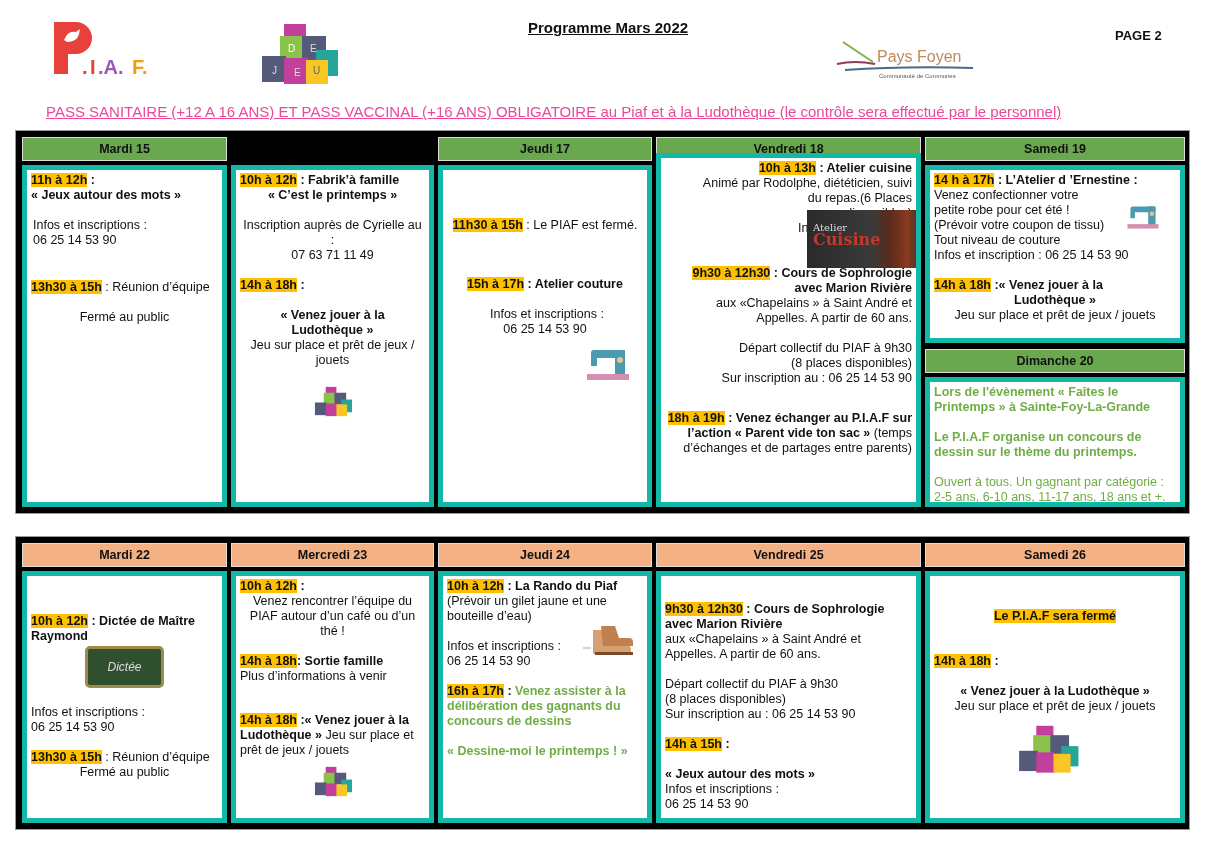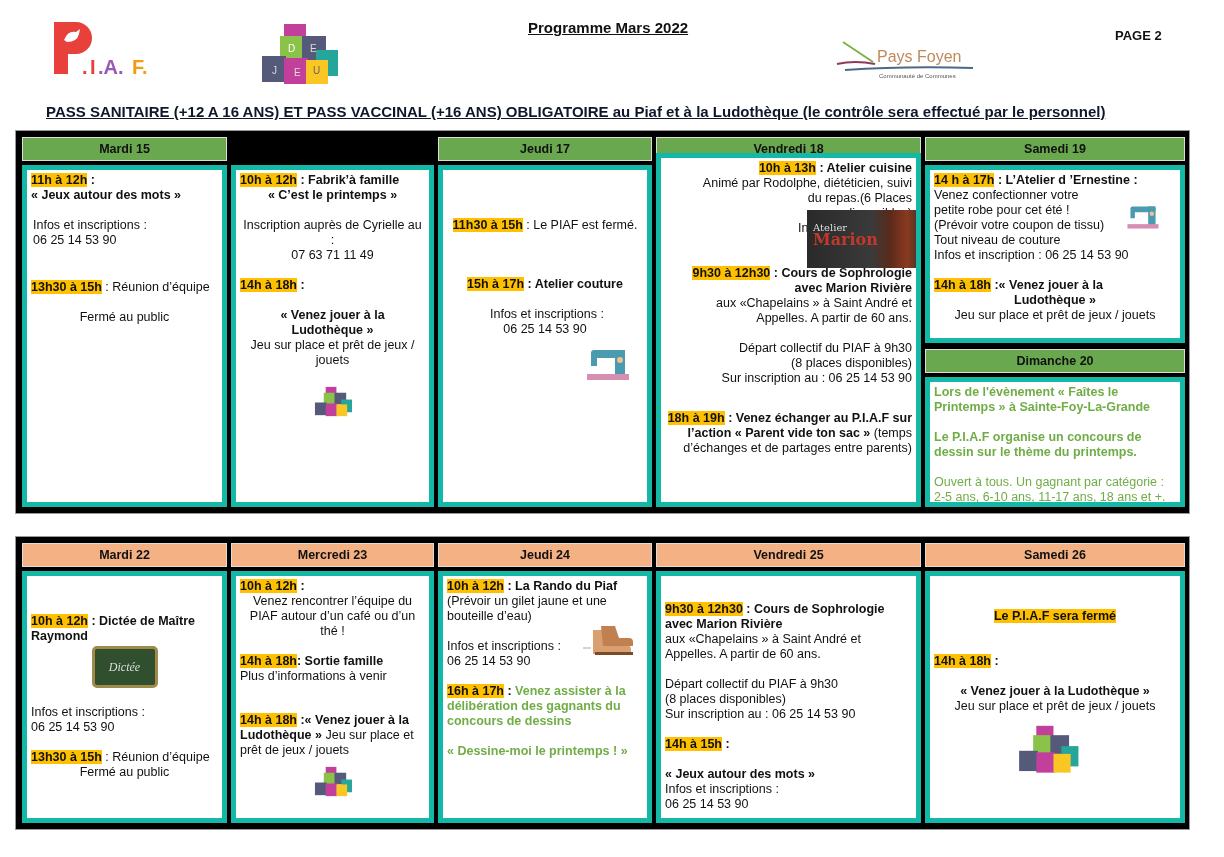--- a/index.html
+++ b/index.html
@@ -1,20 +1,20 @@
 <!DOCTYPE html>
 <html><head>
 <meta charset="utf-8">
 <style>
   * { box-sizing: border-box; margin: 0; padding: 0; }
   body { width: 1224px; height: 857px; background: #ffffff; font-family: "Liberation Sans", sans-serif; font-size: 12.5px; color: #111; position: relative; overflow: hidden; }
   .abs { position: absolute; }
   .title { left: 528px; top: 19px; font-size: 15px; font-weight: bold; text-decoration: underline; }
   .page { left: 1115px; top: 28px; font-size: 13px; font-weight: bold; }
-  .notice { left: 46px; top: 103px; font-size: 15px; font-weight: bold; color: #0f172a; text-decoration: underline; white-space: nowrap; }
+  .notice { left: 46px; top: 103px; font-size: 15px; font-weight: normal; color: #ec4899; text-decoration: underline; white-space: nowrap; }
   
   .piaf-logo { left: 50px; top: 18px; width: 120px; height: 60px; }
   .cubes-logo { left: 258px; top: 22px; width: 82px; height: 66px; }
   .pf-logo { left: 835px; top: 38px; width: 140px; height: 44px; }
 
   .week { position: absolute; left: 15px; width: 1175px; background: #000; border: 1px solid #999; padding: 4px; }
   .week1 { top: 130px; height: 384px; }
   .week2 { top: 536px; height: 294px; }
   .col { position: absolute; top: 4px; bottom: 4px; background: #000; }
   .hdr { position: absolute; left: 2px; right: 2px; top: 2px; height: 24px; border: 1px solid #ddd; font-weight: bold; font-size: 12.5px; display:flex; align-items:center; justify-content:center; }
@@ -23,21 +23,21 @@
   .cell { position: absolute; left: 2px; right: 2px; bottom: 2px; background: #fff; border: 5px solid #14b8a6; padding: 3px 4px; line-height: 15px; font-size: 12.5px; overflow: hidden; }
   .hl { background: #ffc000; font-weight: bold; }
   b { font-weight: bold; }
   .c { text-align: center; }
   .green { color: #70ad47; font-weight: bold; }
   .greenn { color: #70ad47; }
   .gap { height: 15px; }
   .cuisine { position: absolute; left: 146px; top: 52px; width: 118px; height: 58px; background: linear-gradient(90deg,#2a2a2a 0%,#3a3a3a 55%,#5a2a1a 70%,#8a3a20 85%,#2a2a2a 100%); }
   .cuisine span { position:absolute; left:6px; top:10px; color:#ddd; font-family:"DejaVu Serif",serif; font-size:10px; }
   .cuisine em { position:absolute; left:6px; top:22px; color:#c0392b; font-family:"DejaVu Serif",serif; font-size:16px; font-style:normal; font-weight:bold; }
-  .dictee { width: 66px; height: 42px; background: #2f4f2f; border: 3px solid #a08a4a; border-radius: 5px; margin: 2px auto; color:#ddd; font-family:Liberation Serif, serif; font-style: italic; font-size: 12px; display:flex; align-items:center; justify-content:center; }
+  .dictee { width: 79px; height: 42px; background: #2f4f2f; border: 3px solid #a08a4a; border-radius: 5px; margin: 2px auto; color:#ddd; font-family:Liberation Sans, sans-serif; font-style: italic; font-size: 12px; display:flex; align-items:center; justify-content:center; }
 </style>
 </head>
 <body>
 
 <div class="abs piaf-logo">
   <svg width="120" height="60" viewBox="0 0 120 60">
     <path d="M4 4 h22 a16 16 0 0 1 0 32 h-8 v20 h-14 z" fill="#e8413c"></path>
     <path d="M14 22 q4 -10 12 -8 l4 -3 l-1 5 q-2 8 -12 8 z" fill="#fff"></path>
     <text x="32" y="56" font-family="Liberation Sans, sans-serif" font-weight="bold" font-size="20" fill="#e8413c">.</text>
     <text x="40" y="56" font-family="Liberation Sans, sans-serif" font-weight="bold" font-size="20" fill="#e8413c">I</text>
@@ -145,21 +145,21 @@
     <div class="hdr">Vendredi 18</div>
     <div class="cell" style="top:18px;">
       <div><span class="hl">10h à 13h</span><b> :  Atelier cuisine</b></div>
       <div>Animé par Rodolphe, diététicien, suivi</div>
       <div>du repas.(6 Places</div>
       <div>disponibles)</div>
       <div>Infos et inscriptions :</div>
       <div>06 25 14 53 90</div>
       <div class="cuisine">
           <span>Atelier</span>
-          <em>Marion</em>
+          <em>Cuisine</em>
         </div>
       <div class="gap"></div>
       <div><span class="hl">9h30 à 12h30</span><b> : Cours de Sophrologie avec Marion Rivière</b></div>
       <div>aux «Chapelains » à Saint André et</div>
       <div>Appelles. A partir de 60 ans.</div>
       <div class="gap"></div>
       <div>Départ collectif du PIAF à 9h30</div>
       <div>(8 places disponibles)</div>
       <div>Sur inscription au : 06 25 14 53 90</div>
       <div class="gap"></div>

